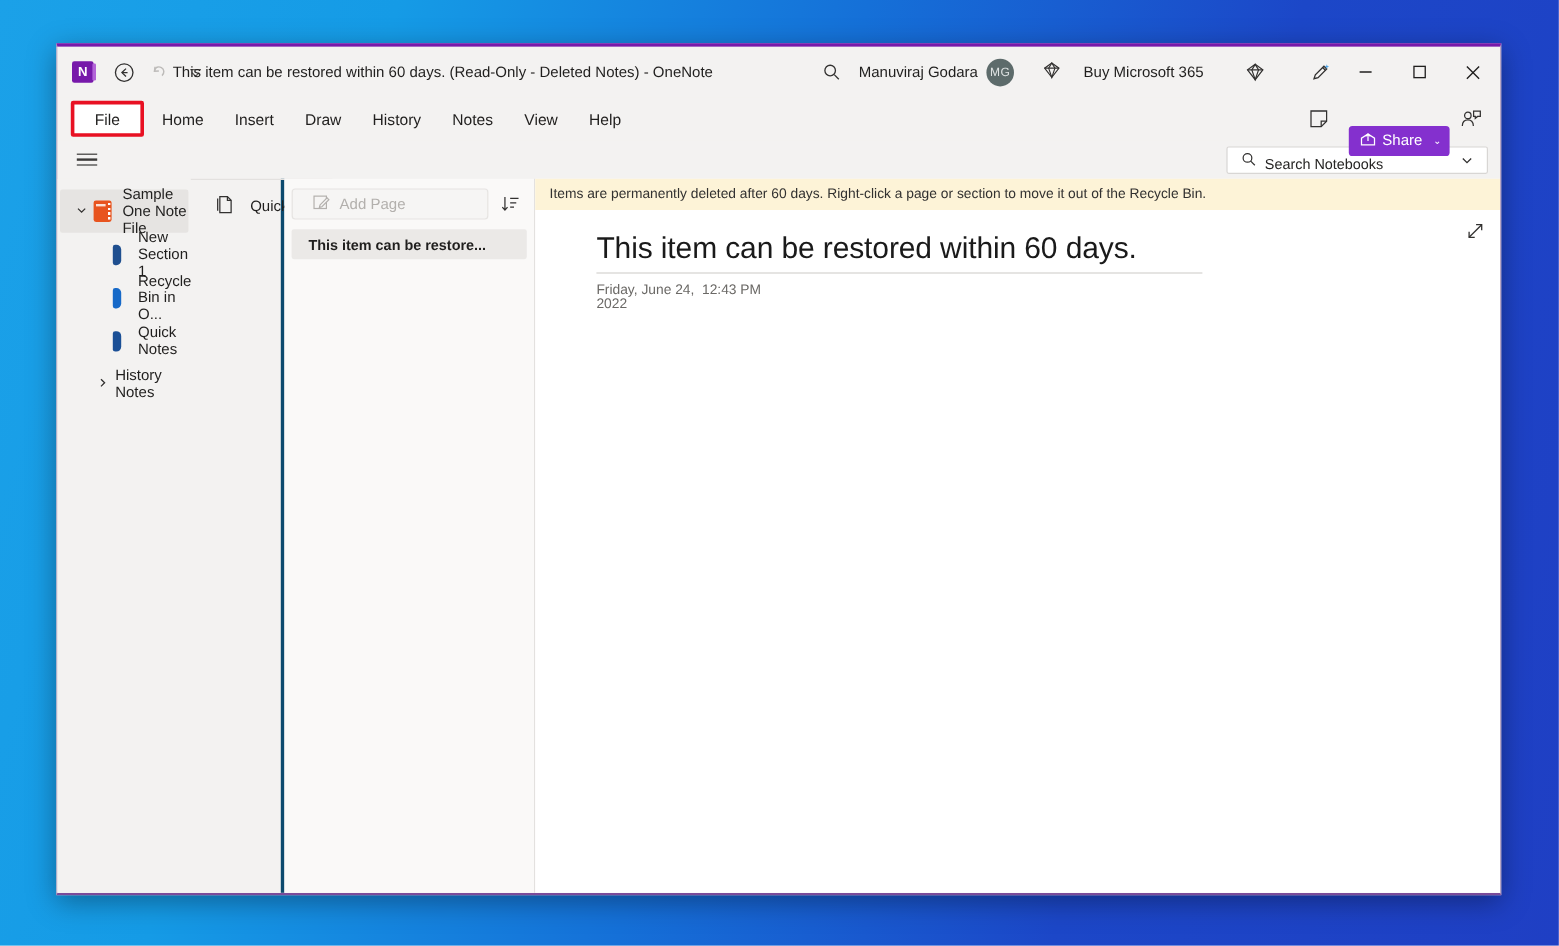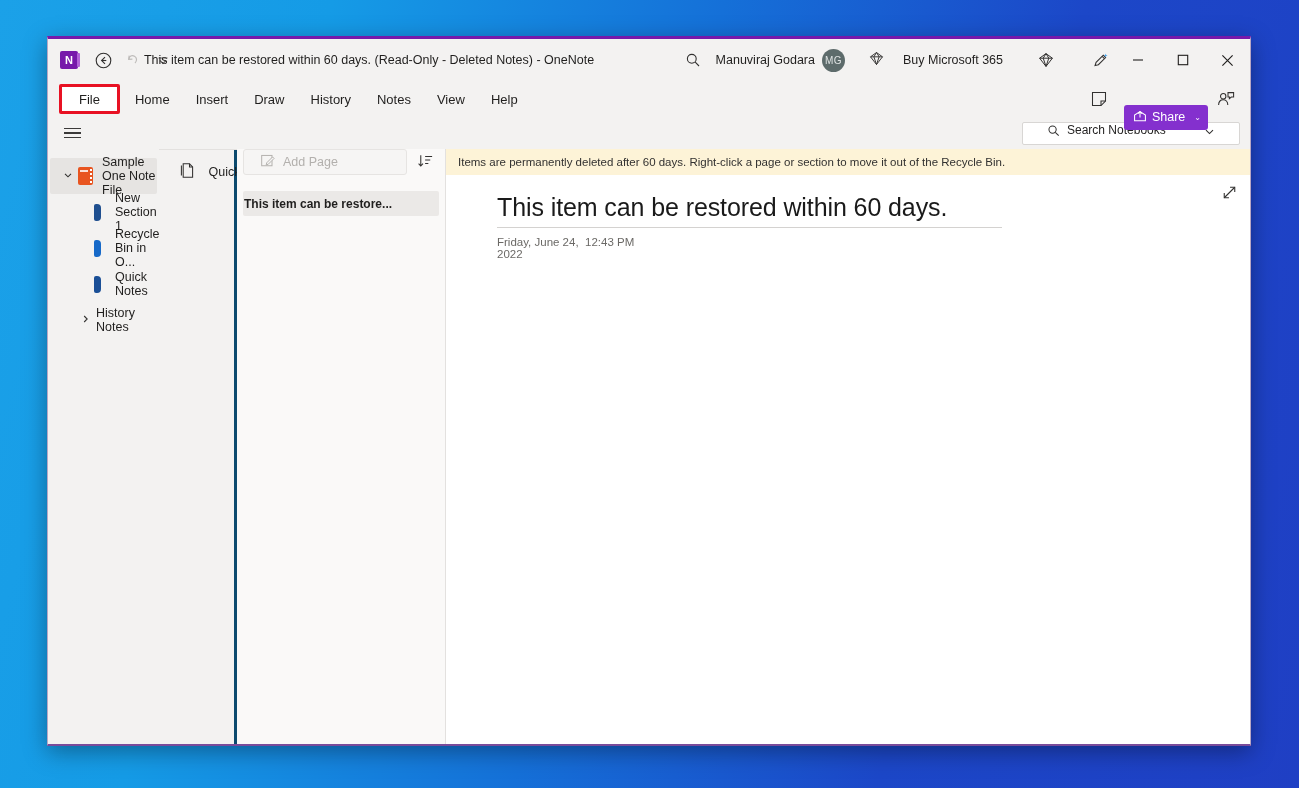--- a/index.html
+++ b/index.html
@@ -166,22 +166,22 @@
     gap: 3px; padding: 0 4px;
   }
   #hamburger span { display: block; height: 1.6px; background: #3b3a39; width: 17px; }
   #search-box {
     margin-left: auto;
     margin-right: 10px;
     width: 218px; height: 23px;
     background: #fff;
     border: 1px solid #d8d6d4;
     border-radius: 2px;
-    display: flex; align-items: flex-start;
-    padding: 0 24px;
+    display: flex; align-items: flex-end;
+    padding: 0 11px;
     gap: 7px;
   }
   #search-placeholder {
     font-size: 12px; color: #252423; flex: 1;
   }
   
   #body {
     flex: 1;
     display: flex;
     min-height: 0;
@@ -267,21 +267,21 @@
   
   #pagecol {
     width: 209px;
     background: #faf9f8;
     border-right: 1px solid #e3e1df;
     display: flex; flex-direction: column;
     flex-shrink: 0;
   }
   #pagecol-top {
     height: 42px;
-    display: flex; 
+    display: flex; align-items: center;
     padding: 0 8px 0 6px;
     gap: 6px;
   }
   #add-page-btn {
     flex: 1;
     height: 26px;
     border: 1px solid #e6e4e2;
     border-radius: 3px;
     background: #f6f5f4;
     display: flex; align-items: center;
@@ -295,21 +295,21 @@
     display: flex; align-items: center; justify-content: center;
     color: #323130;
     flex-shrink: 0;
   }
   .page-item {
     margin: 0 6px;
     height: 25px;
     background: #ebe9e7;
     border-radius: 2px;
     display: flex; align-items: center;
-    padding-left: 1px;
+    padding-left: 14px;
     font-size: 12px;
     font-weight: bold;
     color: #201f1e;
   }
   
   #content {
     flex: 1;
     background: #ffffff;
     display: flex; flex-direction: column;
     min-width: 0;

